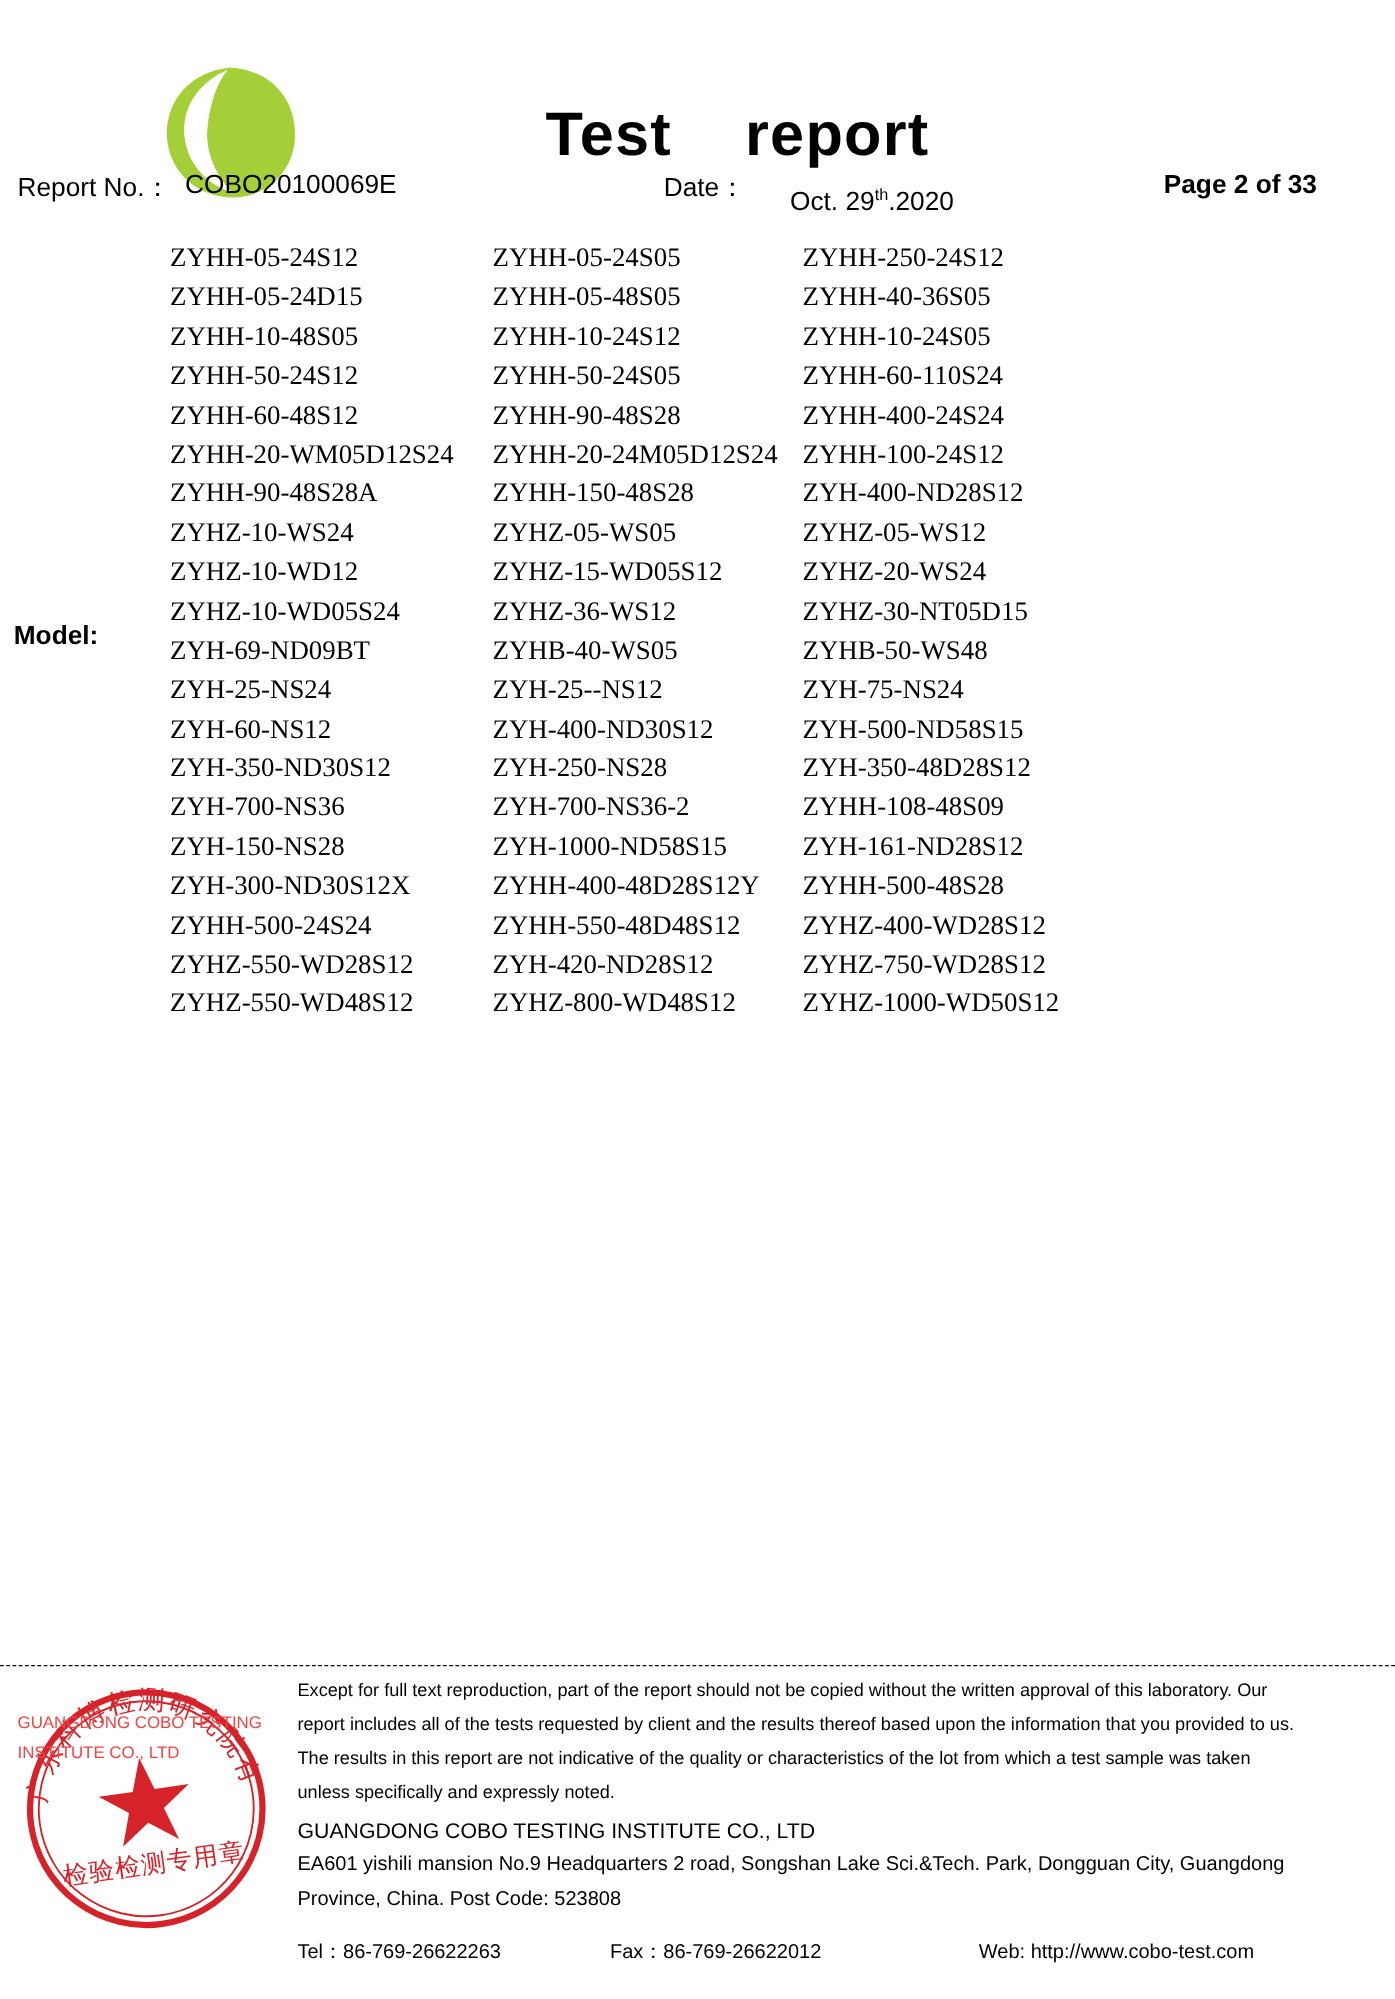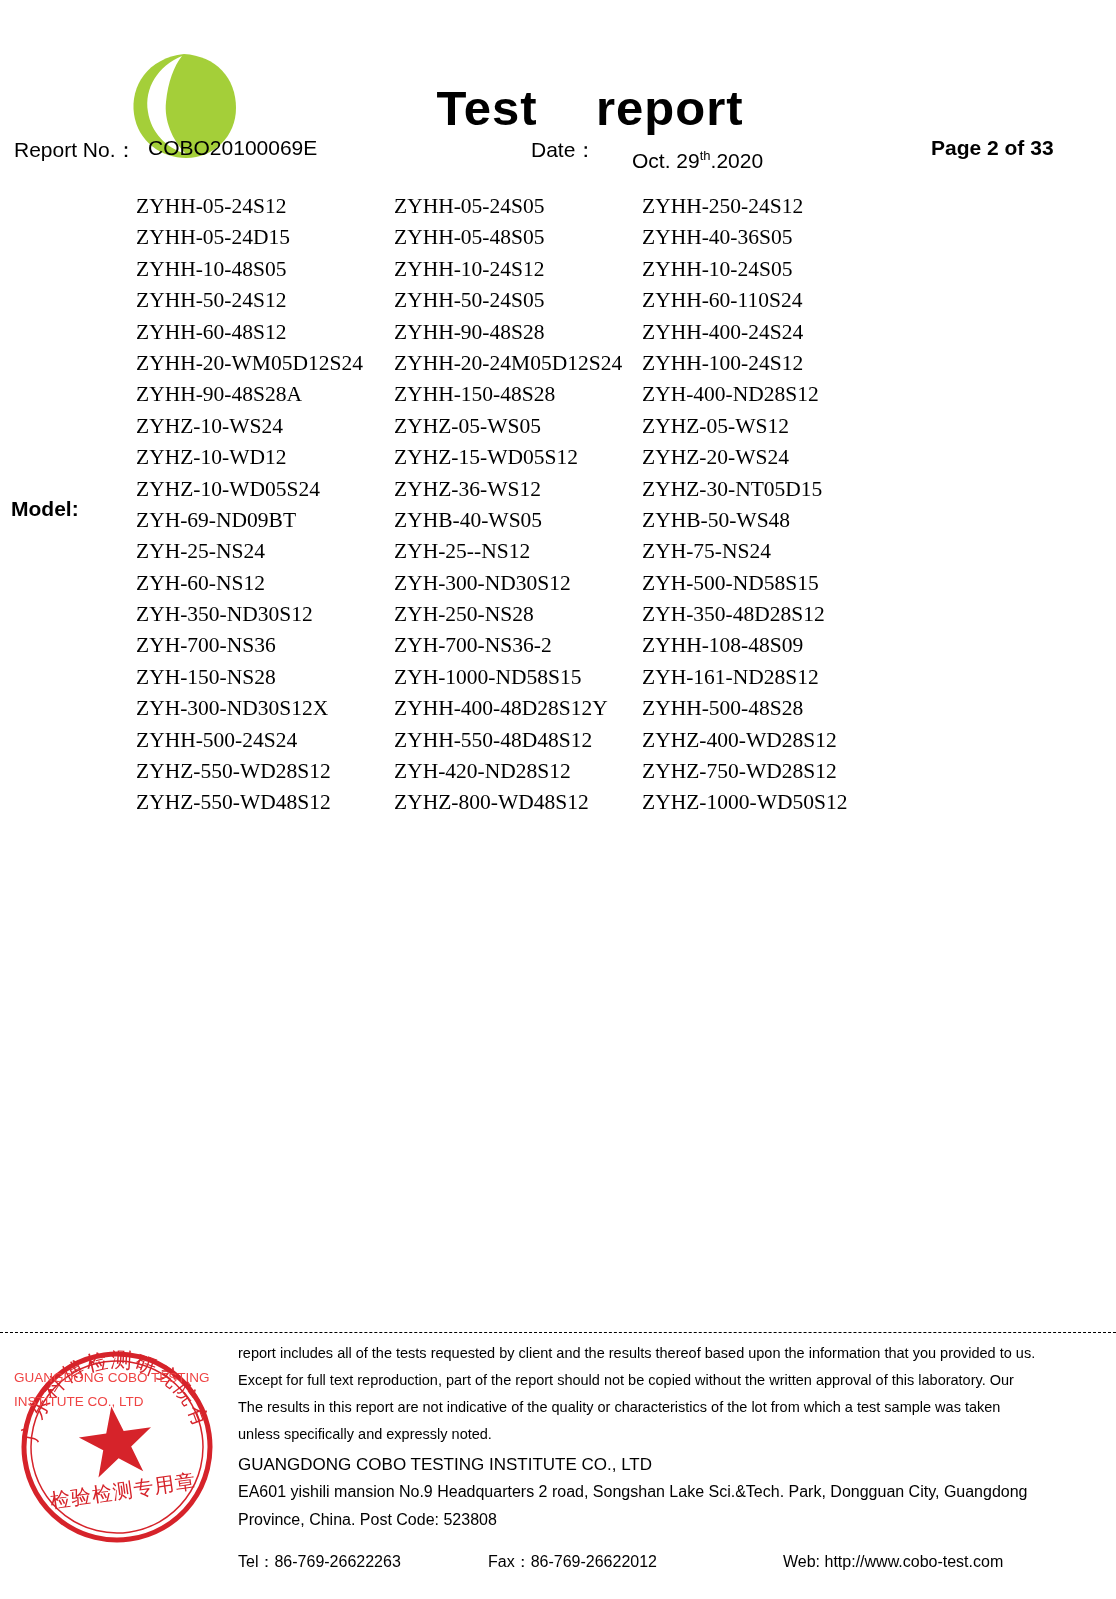--- a/index.html
+++ b/index.html
@@ -259,21 +259,21 @@
         <td class="c1">ZYHB-40-WS05</td>
         <td class="c2">ZYHB-50-WS48</td>
       </tr>
       <tr>
         <td class="c0">ZYH-25-NS24</td>
         <td class="c1">ZYH-25--NS12</td>
         <td class="c2">ZYH-75-NS24</td>
       </tr>
       <tr>
         <td class="c0">ZYH-60-NS12</td>
-        <td class="c1">ZYH-300-ND30S12</td>
+        <td class="c1">ZYH-400-ND30S12</td>
         <td class="c2">ZYH-500-ND58S15</td>
       </tr>
       <tr>
         <td class="c0">ZYH-350-ND30S12</td>
         <td class="c1">ZYH-250-NS28</td>
         <td class="c2">ZYH-350-48D28S12</td>
       </tr>
       <tr>
         <td class="c0">ZYH-700-NS36</td>
         <td class="c1">ZYH-700-NS36-2</td>
@@ -322,22 +322,22 @@
       <text x="107" y="158" text-anchor="middle" font-family="'DejaVu Sans', sans-serif" font-size="20" fill="#d6232a" letter-spacing="1">检验检测专用章</text>
     </g>
   </svg>
 </div>
 <div class="stamp-overlay">
   <div>GUANGDONG COBO TESTING</div>
   <div>INSTITUTE CO., LTD</div>
 </div>
 
 <div class="footer-text">
+  <p class="para">Except for full text reproduction, part of the report should not be copied without the written approval of this laboratory. Our</p>
   <p class="para">report includes all of the tests requested by client and the results thereof based upon the information that you provided to us.</p>
-  <p class="para">Except for full text reproduction, part of the report should not be copied without the written approval of this laboratory. Our</p>
   <p class="para">The results in this report are not indicative of the quality or characteristics of the lot from which a test sample was taken</p>
   <p class="para">unless specifically and expressly noted.</p>
   <div class="footer-company">GUANGDONG COBO TESTING INSTITUTE CO., LTD</div>
   <div class="footer-addr">EA601 yishili mansion No.9 Headquarters 2 road, Songshan Lake Sci.&amp;Tech. Park, Dongguan City, Guangdong</div>
   <div class="footer-addr">Province, China. Post Code: 523808</div>
   <div class="footer-contact">
     <span class="tel">Tel：86-769-26622263</span>
     <span class="fax">Fax：86-769-26622012</span>
     <span class="web">Web: http://www.cobo-test.com</span>
   </div>

